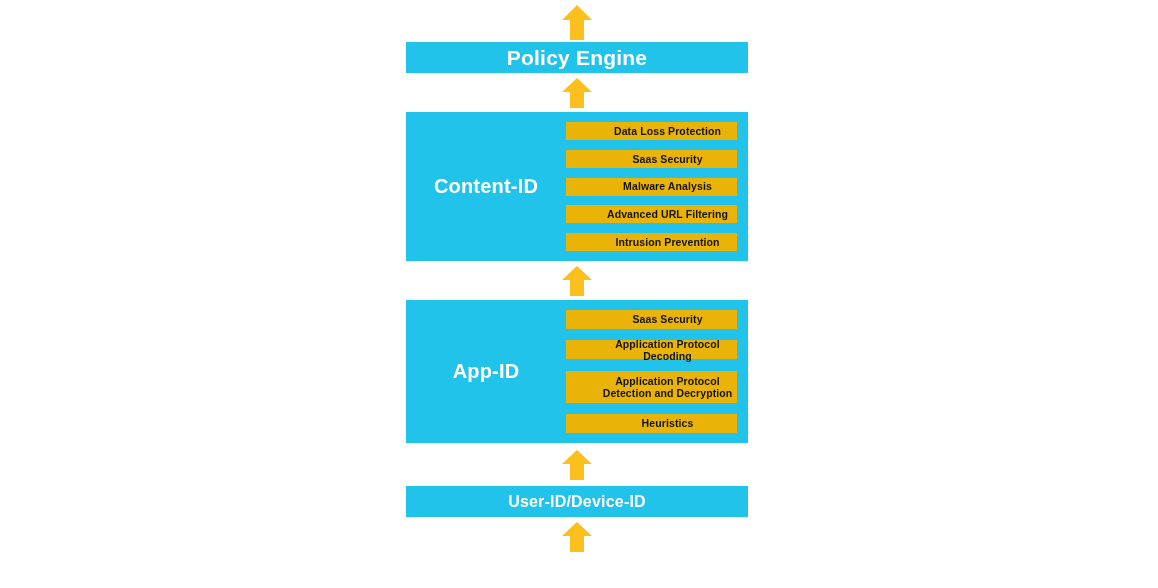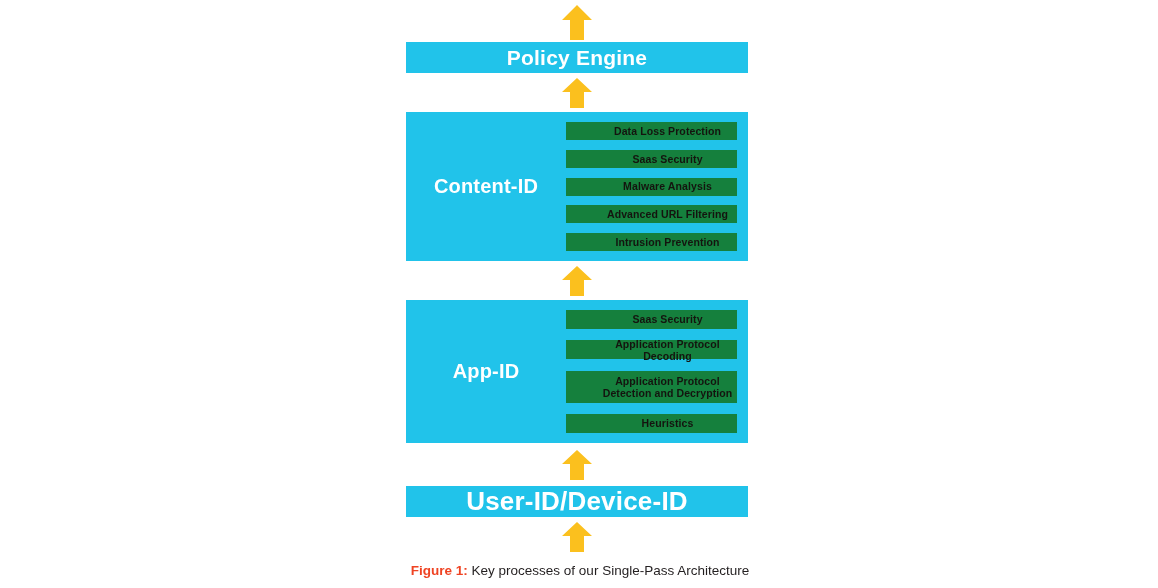--- a/index.html
+++ b/index.html
@@ -46,21 +46,21 @@
     letter-spacing: 0.2px;
   }
   .bar-policy {
     top: 42px;
     height: 31px;
     font-size: 21px;
   }
   .bar-user {
     top: 486px;
     height: 31px;
-    font-size: 26px;
+    font-size: 16px;
     align-items: center;
   }
 
   
   .stage {
     position: absolute;
     left: 0;
     width: 342px;
     background: #21c3ea;
   }
@@ -87,21 +87,21 @@
     left: 160px;
     right: 11px;
     top: 10px;
     bottom: 10px;
     display: flex;
     flex-direction: column;
     justify-content: space-between;
   }
 
   .subbox {
-    background: #15803d;
+    background: #eab308;
     color: #14140f;
     font-size: 10.5px;
     font-weight: bold;
     display: flex;
     align-items: center;
     justify-content: center;
     text-align: center;
     line-height: 1.15;
     letter-spacing: 0.1px;
     padding-left: 32px;
@@ -184,18 +184,14 @@
   <div class="bar bar-user">
     <span>User-ID/Device-ID</span>
   </div>
 
   <div class="arrow" style="top:522px;">
     <svg viewBox="0 0 30 30" xmlns="http://www.w3.org/2000/svg" aria-hidden="true">
       <polygon points="15,0 30,14 22,14 22,30 8,30 8,14 0,14" fill="#fbc01e"></polygon>
     </svg>
   </div>
 
-  <div class="caption">
-    <span class="caption-label">Figure 1:</span>
-    <span class="caption-text">Key processes of our Single-Pass Architecture</span>
-  </div>
 
 </div>
 
 </body></html>

